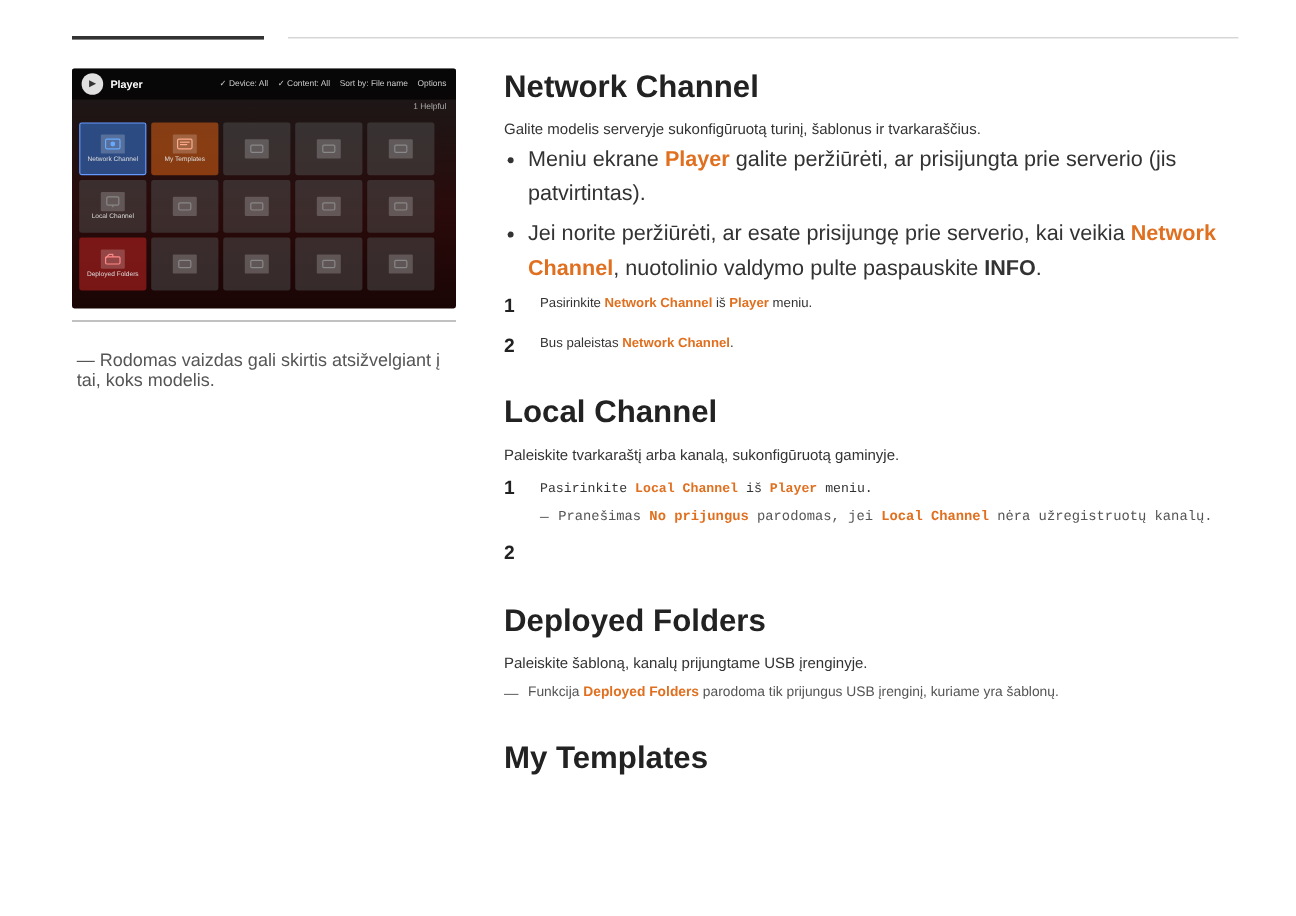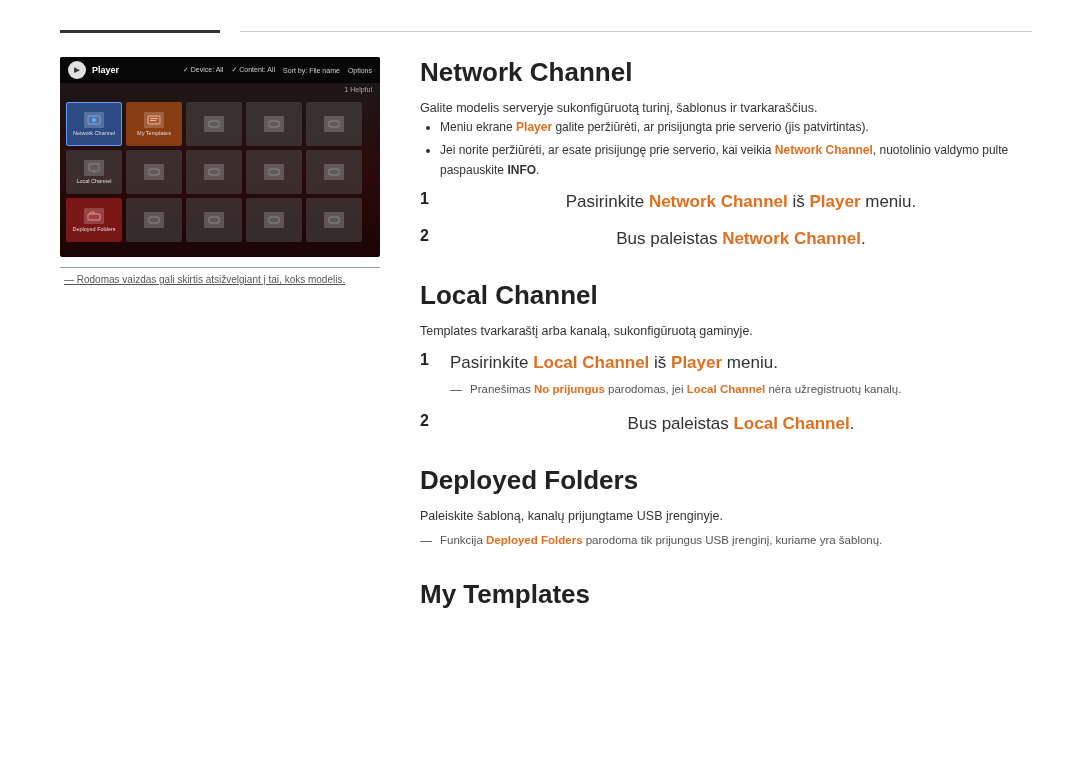--- a/index.html
+++ b/index.html
@@ -154,25 +154,24 @@
     }
 
     .screenshot-divider {
       width: 100%;
       height: 1px;
       background: #999;
       margin: 10px 0 4px 0;
     }
 
     .note-text {
-      font-size: 10px;
+      font-size: 15px;
       color: #555;
-      margin-top: 6px;
+      margin-top: 24px;
       padding-left: 4px;
-      text-decoration: underline;
     }
 
     
     .right-column {
       flex: 1;
     }
 
     .section {
       margin-bottom: 28px;
     }
@@ -192,21 +191,21 @@
     }
 
     .bullet-list {
       list-style: disc;
       padding-left: 20px;
       margin-bottom: 8px;
     }
 
     .bullet-list li {
       margin-bottom: 4px;
-      font-size: 12px;
+      font-size: 18px;
       line-height: 1.6;
     }
 
     .highlight-orange {
       color: #e07020;
       font-weight: bold;
     }
 
     .highlight-bold {
       font-weight: bold;
@@ -226,25 +225,24 @@
 
     .step-number {
       font-size: 16px;
       font-weight: bold;
       color: #222;
       min-width: 16px;
       line-height: 1.4;
     }
 
     .step-content {
-      font-size: 17px;
+      font-size: 11px;
       color: #333;
       line-height: 1.6;
       flex: 1;
-      text-align: center;
     }
 
     .sub-note {
       display: flex;
       gap: 8px;
       margin-top: 4px;
       margin-left: 0px;
       align-items: flex-start;
     }
 
@@ -445,35 +443,34 @@
               <span class="step-number">2</span>
               <span class="step-content">Bus paleistas <span class="highlight-orange">Network Channel</span>.</span>
             </div>
           </div>
         </div>
       </div>
 
       <div class="section">
         <h2 class="section-title">Local Channel</h2>
         <div class="section-body">
-          <p>Templates tvarkaraštį arba kanalą, sukonfigūruotą gaminyje.</p>
+          <p>Paleiskite tvarkaraštį arba kanalą, sukonfigūruotą gaminyje.</p>
           <div class="numbered-steps">
             <div class="step">
               <span class="step-number">1</span>
-              <div style="flex:1;">
+              <div style="flex:1;font-family:Liberation Mono, monospace;">
                 <span class="step-content">Pasirinkite <span class="highlight-orange">Local Channel</span> iš <span class="highlight-orange">Player</span> meniu.</span>
                 <div class="sub-note">
                   <span class="sub-note-dash">―</span>
                   <span class="sub-note-text">Pranešimas <span class="highlight-orange">No prijungus</span> parodomas, jei <span class="highlight-orange">Local Channel</span> nėra užregistruotų kanalų.</span>
                 </div>
               </div>
             </div>
             <div class="step">
               <span class="step-number">2</span>
-              <span class="step-content">Bus paleistas <span class="highlight-orange">Local Channel</span>.</span>
             </div>
           </div>
         </div>
       </div>
 
       <div class="section">
         <h2 class="section-title">Deployed Folders</h2>
         <div class="section-body">
           <p>Paleiskite šabloną, kanalų prijungtame USB įrenginyje.</p>
           <div class="sub-note" style="margin-top:6px;">

